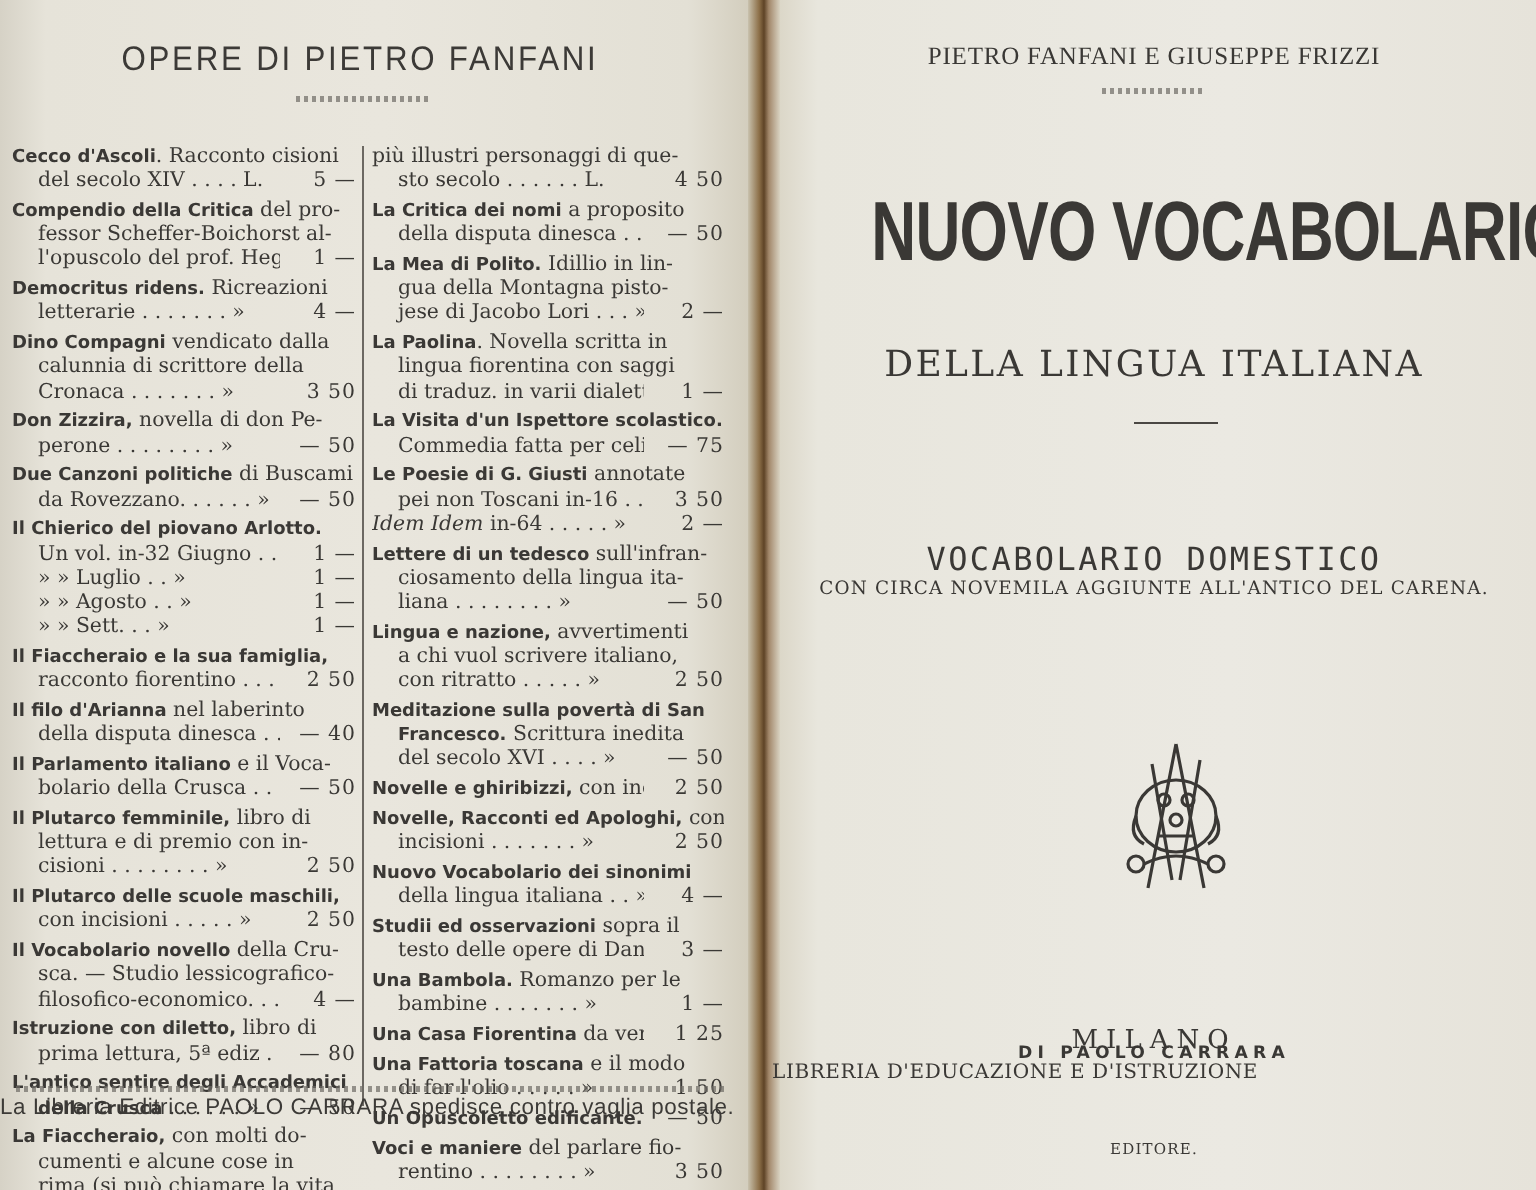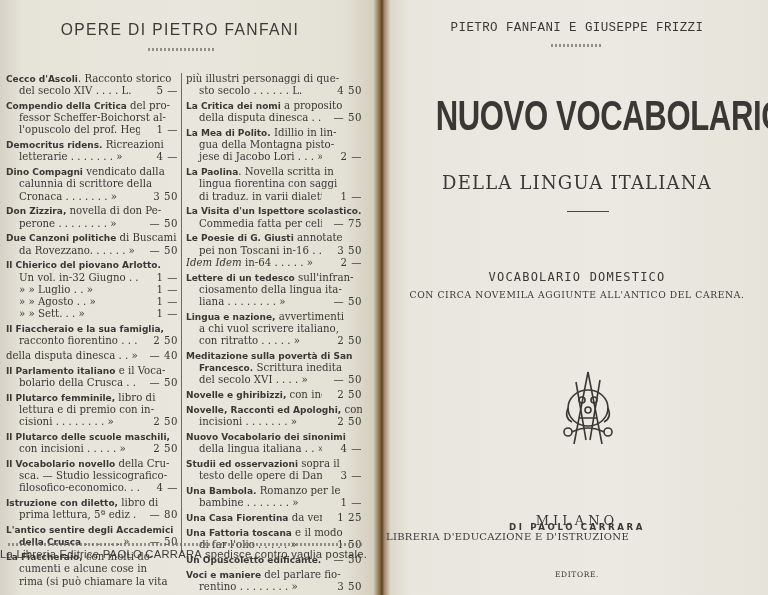--- a/index.html
+++ b/index.html
@@ -53,36 +53,36 @@
   .i { font-style:italic; }
   .footer-note {
     position:absolute; top:548px; left:0; width:382px; 
     font-family:"Liberation Sans Narrow","Liberation Sans",sans-serif;
     font-size:11.2px; color:#3c3a37; letter-spacing:.3px;
   }
   .footer-rule { top:543px; left:8px; width:355px; }
   
   .r-authors {
     position:absolute; top:21px; left:386px; width:382px; text-align:center;
-    font-family:Liberation Mono, monospace; font-size:12.5px; letter-spacing:.4px; color:#3a3835;
+    font-family:Liberation Serif, serif; font-size:12.5px; letter-spacing:.4px; color:#3a3835;
   }
   .r-main {
     position:absolute; top:92px; left:386px; width:382px; text-align:center;
     font-family:"Liberation Sans Narrow","Liberation Sans",sans-serif; font-weight:bold;
     font-size:42px; color:#3a3835; letter-spacing:-.5px; transform:scaleX(0.74); transform-origin:center;
     white-space:nowrap;
   }
   .r-sub {
     position:absolute; top:172px; left:386px; width:382px; text-align:center;
     font-size:18px; letter-spacing:1.2px; color:#3a3835;
   }
   .r-rule { position:absolute; top:211px; left:567px; width:42px; height:1px; background:#4a4743; }
   .r-dom {
     position:absolute; top:270px; left:386px; width:382px; text-align:center;
-    font-family:"DejaVu Sans Mono","Liberation Mono",monospace; font-size:12px; letter-spacing:1.2px; color:#3a3835;
+    font-family:"DejaVu Sans Mono","Liberation Mono",monospace; font-size:16px; letter-spacing:1.2px; color:#3a3835;
   }
   .r-con {
     position:absolute; top:289px; left:386px; width:382px; text-align:center;
     font-size:9.2px; letter-spacing:.6px; color:#3a3835;
   }
   .monogram { position:absolute; top:368px; left:560px; width:56px; height:80px; }
   .r-city { position:absolute; top:513px; left:386px; width:382px; text-align:center; font-size:13px; letter-spacing:4px; }
   .r-pub  { position:absolute; top:531px; left:386px; width:382px; text-align:left; font-size:10px; letter-spacing:.3px; }
   .r-paolo{ position:absolute; top:522px; left:386px; width:382px; text-align:center; font-family:"DejaVu Sans","Liberation Sans",sans-serif; font-weight:bold; font-size:8.6px; letter-spacing:2.6px; }
   .r-ed   { position:absolute; top:570px; left:386px; width:382px; text-align:center; font-size:7.5px; letter-spacing:.6px; }
@@ -93,21 +93,21 @@
 <div class="page page-left"></div>
 <div class="page page-right"></div>
 <div class="gutter"></div>
 
 <div class="left-title">OPERE DI PIETRO FANFANI</div>
 <div class="wavy" style="top:48px;left:148px;width:68px;"></div>
 
 <div class="col col-a" id="col-a">
     <div class="entry">
       <div class="ln">
-        <span class="t"><span class="b">Cecco d'Ascoli</span><span>. Racconto storico</span></span>
+        <span class="t"><span class="b">Cecco d'Ascoli</span><span>. Racconto cisioni</span></span>
       </div>
       <div class="ln">
         <span class="t"><span>del secolo XIV . . . . L.</span></span>
         <span class="p">5 —</span>
       </div>
     </div>
     <div class="entry">
       <div class="ln">
         <span class="t"><span class="b">Compendio della Critica</span><span> del pro-</span></span>
       </div>
@@ -182,20 +182,23 @@
     <div class="entry">
       <div class="ln">
         <span class="t"><span class="b">Il Fiaccheraio e la sua famiglia,</span></span>
       </div>
       <div class="ln">
         <span class="t"><span>racconto fiorentino . . . »</span></span>
         <span class="p">2 50</span>
       </div>
     </div>
     <div class="entry">
+      <div class="ln">
+        <span class="t"><span class="b">Il filo d'Arianna</span><span> nel laberinto</span></span>
+      </div>
       <div class="ln">
         <span class="t"><span>della disputa dinesca . . »</span></span>
         <span class="p">— 40</span>
       </div>
     </div>
     <div class="entry">
       <div class="ln">
         <span class="t"><span class="b">Il Parlamento italiano</span><span> e il Voca-</span></span>
       </div>
       <div class="ln">

